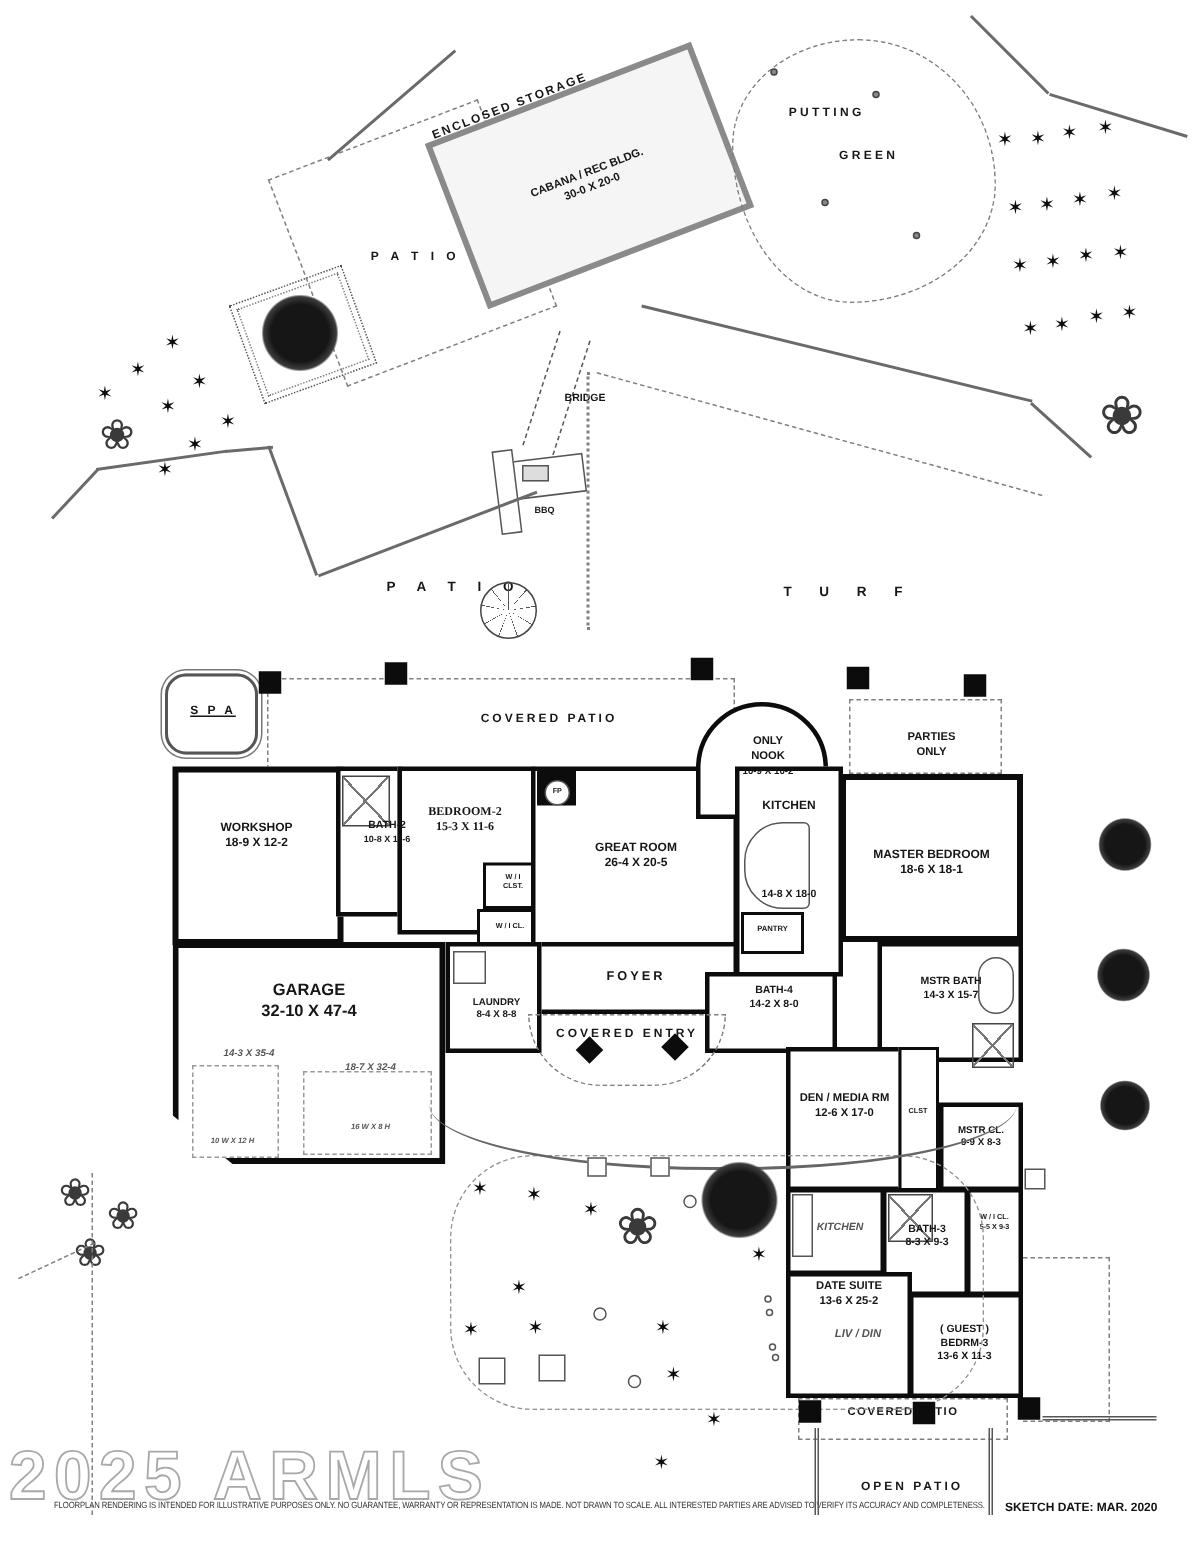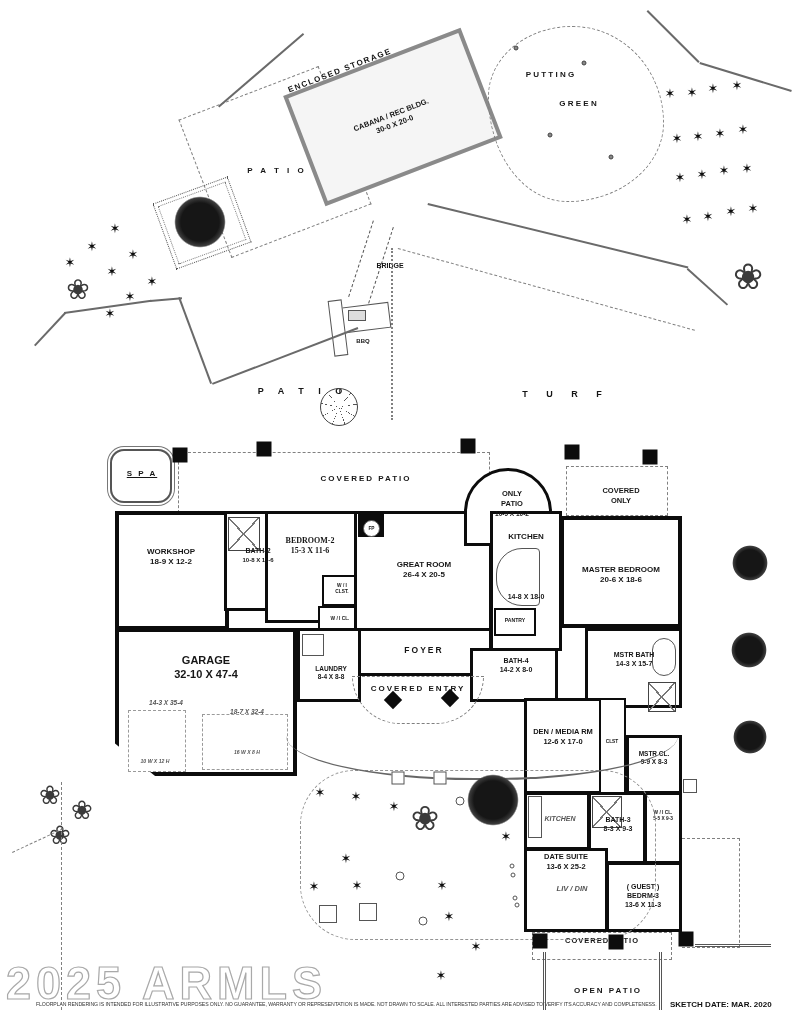--- a/index.html
+++ b/index.html
@@ -69,21 +69,21 @@
   <div style="position:absolute;left:320px;top:388px;width:38px;height:38px;border:1.5px solid #444;border-radius:50%;box-sizing:border-box;background:repeating-conic-gradient(#555 0deg 2deg,transparent 2deg 40deg);"></div>
 
   <div style="position:absolute;left:110px;top:449px;width:62px;height:54px;border:2px solid #555;border-radius:14px;box-sizing:border-box;box-shadow:0 0 0 2px #fff,0 0 0 3px #777;"></div>
   <div class="lbl" style="left:110px;top:469px;width:64px;font-size:8px;letter-spacing:2px;text-decoration:underline;">S P A</div>
 
   <div class="dashedbox gray" style="left:178px;top:452px;width:312px;height:61px;"></div>
   <div class="lbl sp1" style="left:286px;top:474px;width:160px;font-size:8px;">COVERED PATIO</div>
 
   <div class="dashedbox gray" style="left:566px;top:466px;width:102px;height:50px;"></div>
   <div class="lbl" style="left:581px;top:486px;width:80px;font-size:7.5px;">
-    <span>COVERED</span><br>
+    <span>PARTIES</span><br>
     <span>ONLY</span>
   </div>
 
   <div class="room" style="left:115px;top:511px;width:114px;height:119px;border-width:4px;"></div>
   <div class="room" style="left:224px;top:511px;width:44px;height:100px;"></div>
   <div class="room" style="left:265px;top:511px;width:92px;height:112px;"></div>
   <div class="room thin" style="left:322px;top:575px;width:40px;height:31px;"></div>
   <div class="room thin" style="left:318px;top:606px;width:44px;height:27px;"></div>
   <div class="room" style="left:354px;top:511px;width:138px;height:140px;"></div>
   <div class="room" style="left:464px;top:468px;width:88px;height:78px;border-radius:44px 44px 0 0;"></div>
@@ -132,29 +132,29 @@
   <div class="lbl" style="left:260px;top:536px;width:100px;font-size:8px;font-family:Liberation Serif, serif;">
     <span>BEDROOM-2</span><br>
     <span>15-3  X  11-6</span>
   </div>
   <div class="lbl" style="left:374px;top:560px;width:100px;font-size:8px;">
     <span>GREAT ROOM</span><br>
     <span>26-4  X  20-5</span>
   </div>
   <div class="lbl" style="left:472px;top:489px;width:80px;font-size:7.5px;">
     <span>ONLY</span><br>
-    <span>PATIO</span><br>
+    <span>NOOK</span><br>
     <span style="font-size:6.5px;">10-9 X 10-2</span>
   </div>
   <div class="lbl" style="left:487px;top:532px;width:78px;font-size:8px;">KITCHEN</div>
   <div class="lbl" style="left:487px;top:592px;width:78px;font-size:7px;">14-8 X 18-0</div>
   <div class="lbl" style="left:494px;top:617px;width:42px;font-size:6px;transform:scale(0.85);">PANTRY</div>
   <div class="lbl" style="left:561px;top:565px;width:120px;font-size:8px;">
     <span>MASTER BEDROOM</span><br>
-    <span>20-6  X  18-6</span>
+    <span>18-6  X  18-1</span>
   </div>
   <div class="lbl" style="left:322px;top:581px;width:40px;font-size:6px;transform:scale(0.8);">
     <span>W / I</span><br>
     <span>CLST.</span>
   </div>
   <div class="lbl" style="left:316px;top:615px;width:48px;font-size:6px;transform:scale(0.8);">W / I CL.</div>
   <div class="lbl sp1" style="left:384px;top:645px;width:80px;font-size:8.5px;">FOYER</div>
   <div class="lbl" style="left:156px;top:653px;width:100px;font-size:11px;">
     <span>GARAGE</span><br>
     <span>32-10 X 47-4</span>

